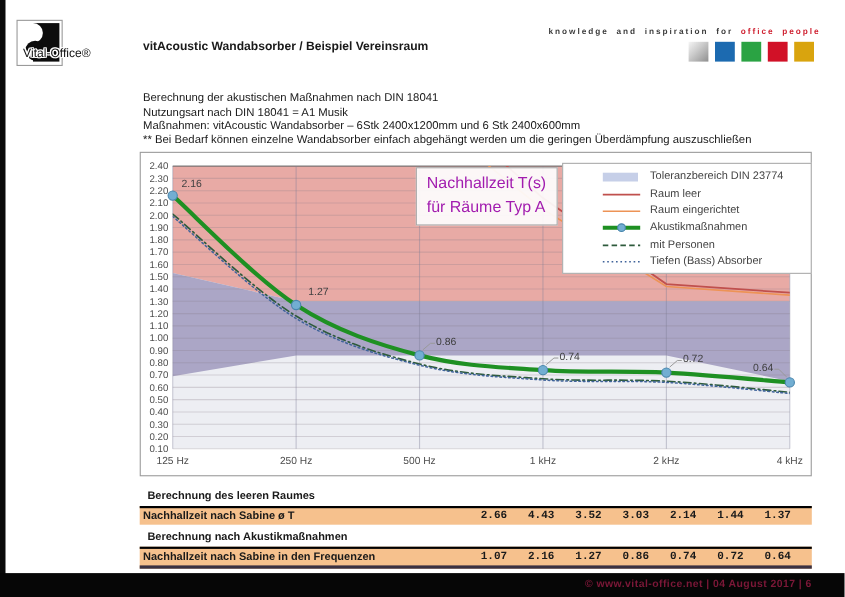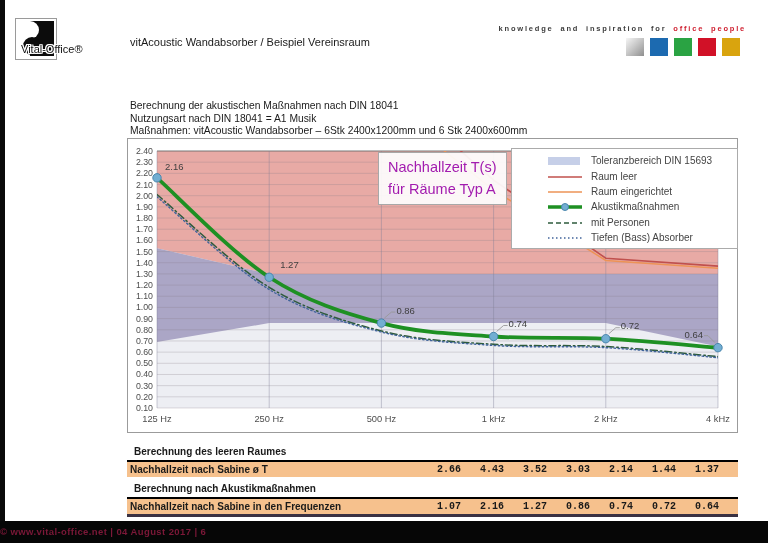--- a/index.html
+++ b/index.html
@@ -12,42 +12,42 @@
   .logo-text{position:absolute;left:21px;top:43px;font-size:11px;font-weight:normal;color:#111;
      text-shadow:-1px 0 #fff,1px 0 #fff,0 -1px #fff,0 1px #fff,-1px -1px #fff,1px 1px #fff,1px -1px #fff,-1px 1px #fff;
      white-space:nowrap;letter-spacing:0px;text-align:center;}
   
   .tagline{position:absolute;top:24px;right:22px;font-size:7.5px;font-weight:bold;letter-spacing:1.8px;
      word-spacing:3px;color:#3c3c3c;white-space:nowrap;text-align:center;}
   .tagline .accent{color:#cf2030;}
   .squares{position:absolute;top:38px;right:28px;display:flex;gap:6px;}
   .squares .sq{width:18px;height:18px;}
   
-  .page-title{position:absolute;left:130px;top:36px;font-size:11px;font-weight:normal;}
-  .intro{position:absolute;left:130px;top:100px;font-size:10.3px;line-height:12.6px;white-space:nowrap;}
+  .page-title{position:absolute;left:130px;top:36px;font-size:11px;font-weight:bold;}
+  .intro{position:absolute;left:130px;top:84px;font-size:10.3px;line-height:12.6px;white-space:nowrap;}
   
   .chart-frame{position:absolute;left:127px;top:138px;width:611px;height:295px;background:#fff;
      border:1px solid #9b9b9b;}
   .chart-title-box{position:absolute;left:250px;top:13px;background:rgba(253,253,253,0.93);
      border:1px solid #a8a8a8;padding:3px 9px 4px 9px;font-size:14.5px;line-height:22px;color:#a21caf;
      white-space:nowrap;}
   .legend{position:absolute;left:383px;top:9px;width:227px;background:#fff;border:1px solid #ababab;
      padding:4px 0 3px 34px;}
   .legend-row{display:flex;align-items:center;gap:7px;height:15.4px;font-size:10px;color:#444;white-space:nowrap;}
   
   .tables{position:absolute;left:127px;top:444px;width:611px;font-size:10px;}
   .tsection{font-weight:bold;padding:2px 0 2px 7px;height:16px;}
   .trow{display:flex;align-items:center;background:#f6c18d;border-top:2px solid #000000;height:17px;font-weight:bold;}
   .trow .tlabel{flex:1;padding-left:3px;}
   .trow .tval{width:43px;text-align:left;padding-right:5px;font-family:Liberation Mono, monospace;}
   .trow.last{border-bottom:3px solid #3a3142;height:20px;}
   .tgap{height:4px;}
   
   .footer{position:absolute;left:0;bottom:0;width:768px;height:22px;background:#060606;
-     color:#7c1838;font-size:9.5px;font-weight:bold;line-height:21px;text-align:left;
+     color:#7c1838;font-size:9.5px;font-weight:bold;line-height:21px;text-align:right;
      padding-right:30px;letter-spacing:0.4px;white-space:nowrap;}
 </style>
 </head>
 <body>
 
 <div class="page">
   <div class="edge-left"></div>
 
   <div class="logo">
     <svg width="40" height="40" viewBox="0 0 40 40">
@@ -179,21 +179,21 @@
       </svg>
     <div class="chart-title-box">
       <div>Nachhallzeit T(s)</div>
       <div>für Räume Typ A</div>
     </div>
     <div class="legend" id="legend">
         <div class="legend-row">
           <svg width="38" height="13">
             <rect x="2" y="3" width="32" height="8" fill="#c6cfe8"></rect>
           </svg>
-          <span>Toleranzbereich DIN 15693</span>
+          <span>Toleranzbereich DIN 23774</span>
         </div>
         <div class="legend-row">
           <svg width="38" height="13">
             <line x1="2" y1="7" x2="36" y2="7" stroke="#c0504d" stroke-width="1.6" stroke-dasharray="none"></line>
           </svg>
           <span>Raum leer</span>
         </div>
         <div class="legend-row">
           <svg width="38" height="13">
             <line x1="2" y1="7" x2="36" y2="7" stroke="#ed9356" stroke-width="1.5" stroke-dasharray="none"></line>

